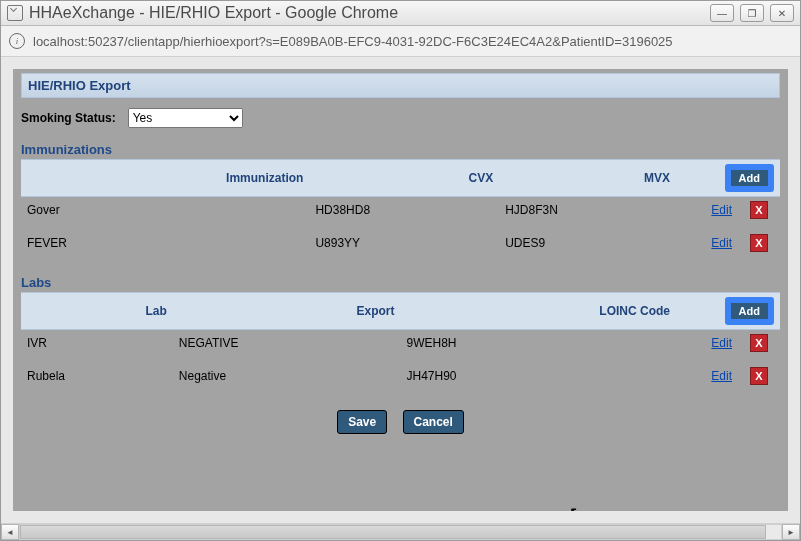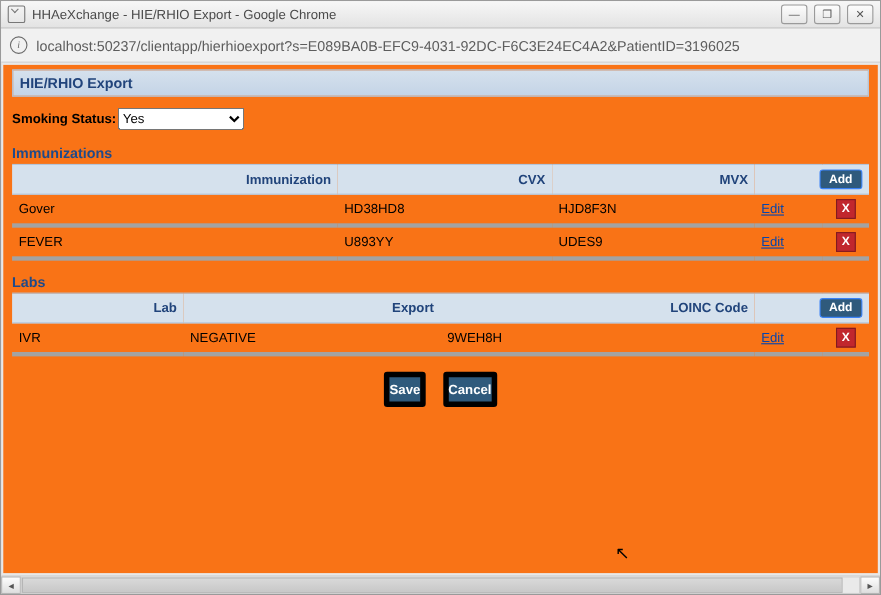--- a/index.html
+++ b/index.html
@@ -1,51 +1,51 @@
 <!DOCTYPE html>
 <html><head>
 <meta charset="utf-8">
 <style>
   html,body{margin:0;padding:0;font-family:Arial,Helvetica,sans-serif;font-size:12px;color:#000;background:#000;}
   .page-wrap{width:801px;height:541px;background:#e8e8e8;border:1px solid #9a9a9a;box-sizing:border-box;position:relative;display:flex;flex-direction:column;}
   
   .titlebar{height:24px;background:linear-gradient(#f7f7f7,#e3e3e3);display:flex;align-items:center;padding:0 6px;border-bottom:1px solid #b9b9b9;}
   .titlebar-icon{width:14px;height:14px;border:1px solid #777;border-radius:2px;margin-right:6px;position:relative;}
   .titlebar-icon::after{content:"";position:absolute;left:3px;top:0;width:4px;height:4px;border-bottom:1px solid #777;border-right:1px solid #777;transform:rotate(45deg);}
-  .titlebar-text{flex:1;color:#4a4a4a;font-size:12px;}
+  .titlebar-text{flex:1;color:#4a4a4a;font-size:16px;}
   .winbtn-group{display:flex;gap:6px;}
   .winbtn{width:22px;height:16px;border:1px solid #9a9a9a;border-radius:3px;background:linear-gradient(#fdfdfd,#e6e6e6);display:flex;align-items:center;justify-content:center;font-size:10px;color:#555;}
   
   .addrbar{height:30px;background:#f1f1f1;display:flex;align-items:center;padding:0 8px;border-bottom:1px solid #cfcfcf;color:#5d5d5d;font-size:13px;}
   .addr-icon{width:14px;height:14px;border:1.5px solid #6a6a6a;border-radius:50%;margin-right:8px;display:flex;align-items:center;justify-content:center;font-size:9px;color:#6a6a6a;font-style:italic;font-family:Georgia,serif;}
   .addr-text{white-space:nowrap;overflow:hidden;text-overflow:ellipsis;}
   
-  .content{flex:1;background:#f97316;margin:2px;padding:4px 8px 8px 8px;overflow:hidden;position:relative;}
+  .content{flex:1;background:#a3a3a3;margin:12px;padding:4px 8px 8px 8px;overflow:hidden;position:relative;}
   .section-header{background:linear-gradient(#d5e1ed,#c4d4e6);border:1px solid #b3c5da;color:#21447b;font-weight:bold;font-size:13px;padding:4px 6px;}
-  .form-row{display:flex;align-items:center;gap:1px;margin:10px 0 14px 0;}
+  .form-row{display:flex;align-items:center;gap:12px;margin:10px 0 14px 0;}
   .form-row label{font-weight:bold;font-size:12px;}
   .dropdown{min-width:115px;height:20px;font-size:12px;}
   .sub-title{color:#1f4a8a;font-weight:bold;font-size:13px;margin:6px 0 2px 0;}
   table.grid{width:100%;border-collapse:collapse;font-size:12px;}
   table.grid th{background:#d5e1ed;color:#21447b;text-align:right;font-weight:bold;padding:4px 6px;border-top:1px solid #b3c5da;border-bottom:1px solid #b3c5da;}
   table.grid th.actions{text-align:right;padding-right:6px;}
-  table.grid td{padding:4px 6px;border-bottom:4px solid #a3a3a3;}
-  .btn-add{background:#2f5a7c;color:#fff;border:1px solid #3b82f6;padding:2px 8px;font-size:11px;border-radius:3px;cursor:pointer;font-weight:bold;}
+  table.grid td{padding:4px 6px;border-bottom:7px solid #a3a3a3;}
+  .btn-add{background:#2f5a7c;color:#fff;border:6px solid #3b82f6;padding:2px 8px;font-size:11px;border-radius:3px;cursor:pointer;font-weight:bold;}
   .link-edit{color:#0645ad;text-decoration:underline;cursor:pointer;}
   .del-cell{text-align:center;width:30px;}
   .del-icon{display:inline-block;width:16px;height:16px;background:#c1272d;color:#fff;font-weight:bold;text-align:center;line-height:16px;font-size:11px;border:1px solid #801a1f;cursor:pointer;}
   .btnbar{text-align:center;margin-top:14px;}
-  .btn-primary{background:#2f5a7c;color:#fff;border:5px solid #000000;padding:4px 0;font-size:12px;border-radius:3px;font-weight:bold;cursor:pointer;margin:0 6px;}
+  .btn-primary{background:#2f5a7c;color:#fff;border:1px solid #000000;padding:4px 10px;font-size:12px;border-radius:3px;font-weight:bold;cursor:pointer;margin:0 6px;}
   .cursor{position:absolute;left:556px;top:434px;font-size:16px;color:#000;pointer-events:none;}
   
   .hscroll{height:16px;background:#efefef;border-top:1px solid #cfcfcf;display:flex;align-items:center;}
   .hs-btn{width:16px;height:14px;background:linear-gradient(#fdfdfd,#dedede);border:1px solid #b5b5b5;display:flex;align-items:center;justify-content:center;font-size:8px;color:#555;}
   .hs-track{flex:1;height:14px;background:#eaeaea;border:1px solid #cfcfcf;position:relative;}
   .hs-thumb{position:absolute;left:0;top:0;height:100%;width:98%;background:linear-gradient(#d9d9d9,#c8c8c8);border:1px solid #b5b5b5;box-sizing:border-box;}
-  td.edit-cell{width:50px;}
+  td.edit-cell{text-align:right;width:50px;}
 </style>
 </head>
 <body>
 
 <div class="page-wrap">
 
   <div class="titlebar">
     <span class="titlebar-icon"></span>
     <span class="titlebar-text">HHAeXchange - HIE/RHIO Export - Google Chrome</span>
     <div class="winbtn-group">
@@ -114,20 +114,27 @@
         </tr>
       </thead>
       <tbody>
         <tr>
           <td>IVR</td>
           <td>NEGATIVE</td>
           <td>9WEH8H</td>
           <td class="edit-cell"><span class="link-edit">Edit</span></td>
           <td class="del-cell"><span class="del-icon">X</span></td>
         </tr>
+        <tr>
+          <td>Rubela</td>
+          <td>Negative</td>
+          <td>JH47H90</td>
+          <td class="edit-cell"><span class="link-edit">Edit</span></td>
+          <td class="del-cell"><span class="del-icon">X</span></td>
+        </tr>
       </tbody>
     </table>
 
     <div class="btnbar">
       <button class="btn-primary">Save</button>
       <button class="btn-primary">Cancel</button>
     </div>
 
     <span class="cursor">↖</span>
   </div>

